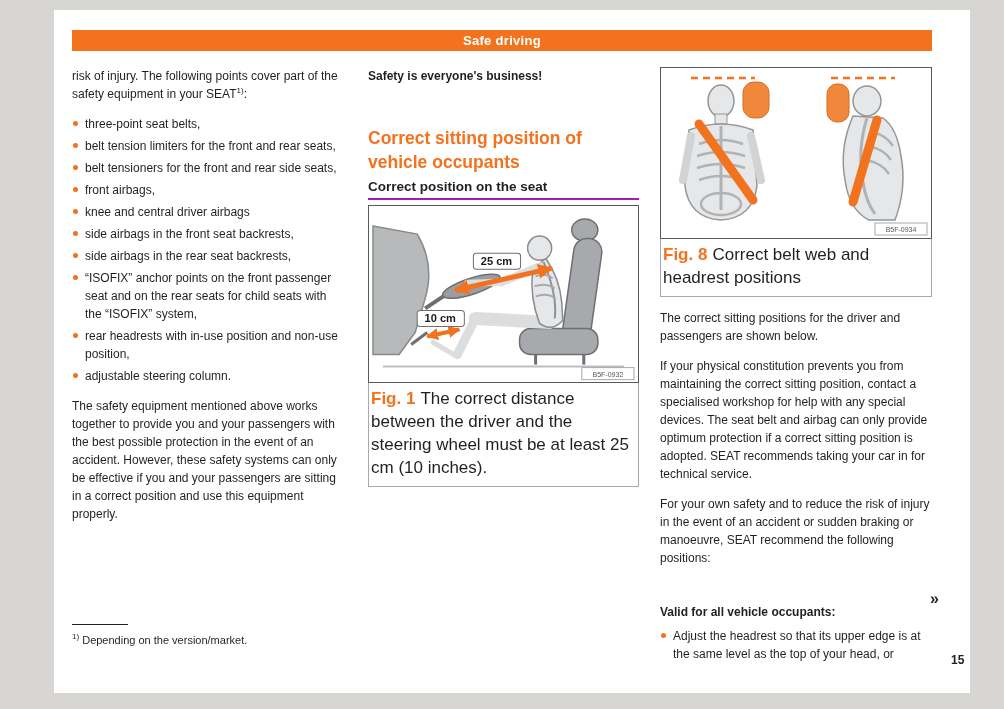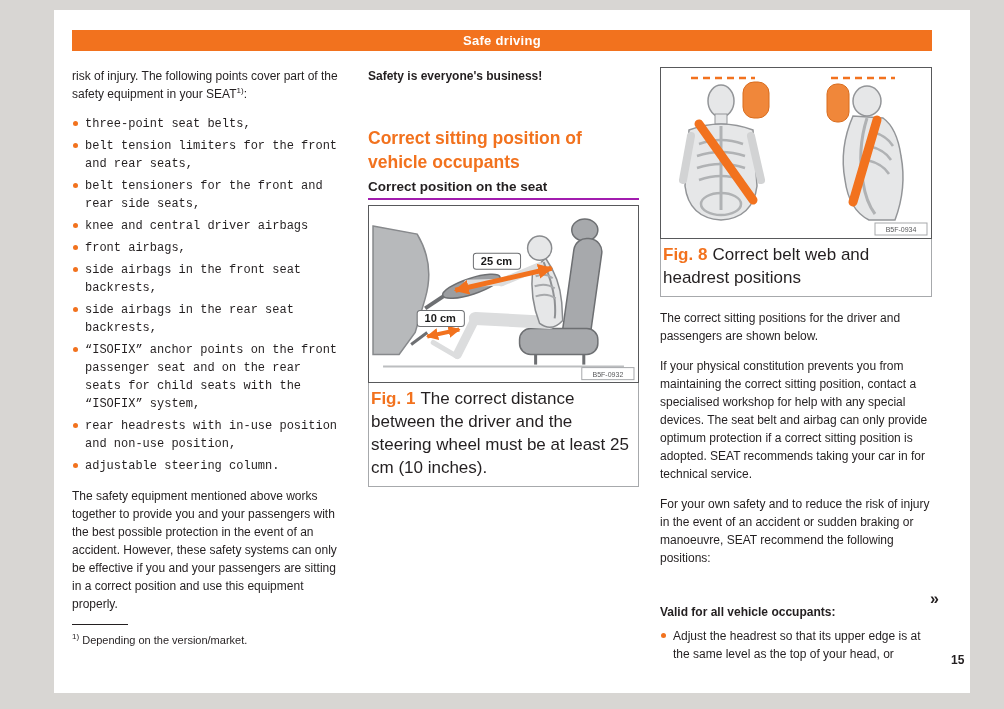--- a/index.html
+++ b/index.html
@@ -24,21 +24,21 @@
     font-weight:bold; font-size:13px; letter-spacing:.3px;
     display:flex; align-items:center; justify-content:center;
   }
   .col { position:absolute; top:57px; font-size:12px; line-height:1.5; }
   .col-left  { left:18px;  width:268px; }
   .col-mid   { left:314px; width:271px; }
   .col-right { left:606px; width:272px; }
 
   sup { font-size:8px; vertical-align:super; line-height:0; }
 
-  .bullets { list-style:none; margin:12px 0 12px 0;font-family:Liberation Mono, monospace; }
+  .bullets { list-style:none; margin:12px 0 12px 0; }
   .bullets li { position:relative; padding-left:13px; margin-bottom:4px; }
   .bullets li::before {
     content:""; position:absolute; left:1px; top:6px;
     width:5px; height:5px; border-radius:50%; background:#f2721e;
   }
   .closing { margin-top:12px; }
 
   .lead { font-weight:bold; }
   .heading {
     color:#f2721e; font-size:17.5px; line-height:1.35;
@@ -89,22 +89,22 @@
   </div>
 
   <div class="col col-left">
     <p>
       <span>risk of injury. The following points cover part of the safety equipment in your SEAT</span><sup>1)</sup><span>:</span>
     </p>
     <ul class="bullets">
       <li>three-point seat belts,</li>
       <li>belt tension limiters for the front and rear seats,</li>
       <li>belt tensioners for the front and rear side seats,</li>
+      <li>front airbags,</li>
       <li>knee and central driver airbags</li>
-      <li>front airbags,</li>
       <li>side airbags in the front seat backrests,</li>
       <li>side airbags in the rear seat backrests,</li>
       <li>“ISOFIX” anchor points on the front passenger seat and on the rear seats for child seats with the “ISOFIX” system,</li>
       <li>rear headrests with in-use position and non-use position,</li>
       <li>adjustable steering column.</li>
     </ul>
     <p class="closing">The safety equipment mentioned above works together to provide you and your passengers with the best possible protection in the event of an accident. However, these safety systems can only be effective if you and your passengers are sitting in a correct position and use this equipment properly.</p>
   </div>
 
   <div class="col col-mid">

